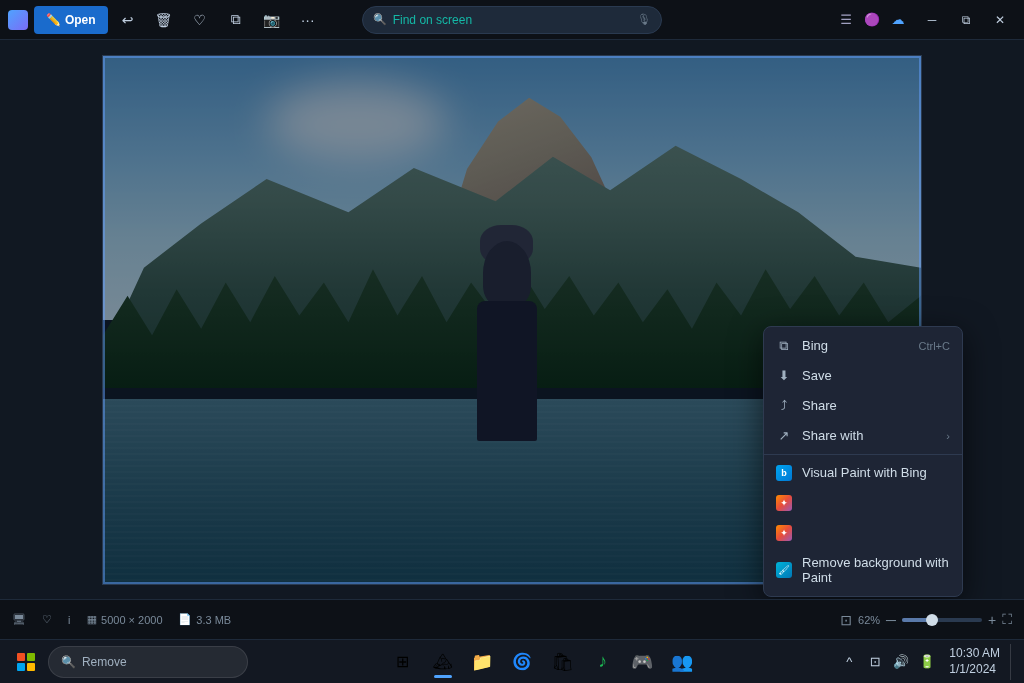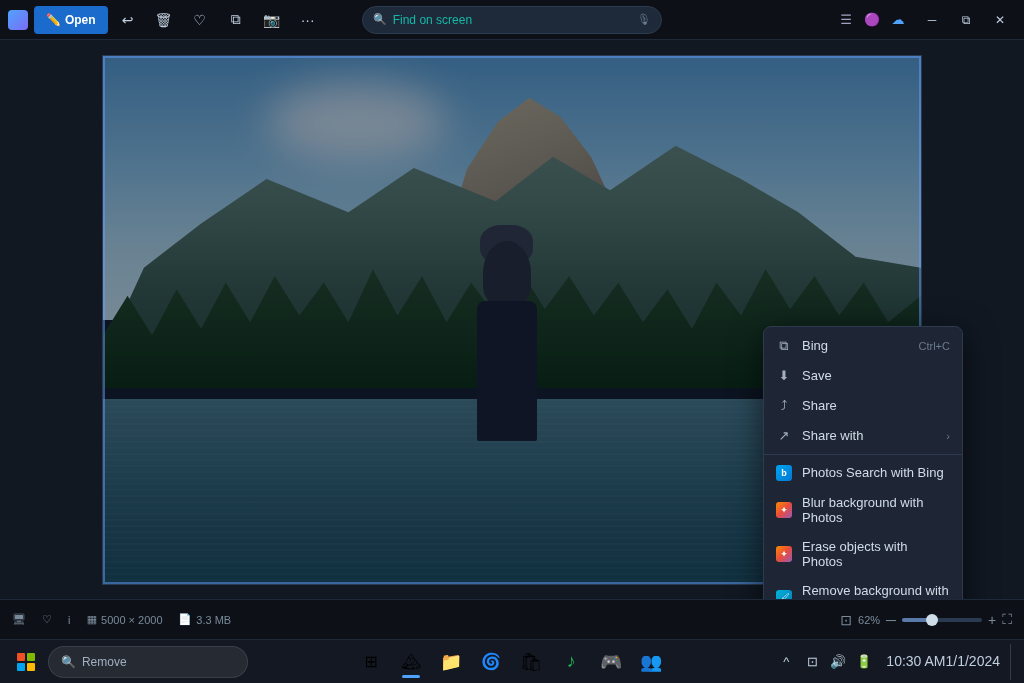--- a/index.html
+++ b/index.html
@@ -532,24 +532,24 @@
       align-items: center;
       justify-content: center;
       color: #c0cfe0;
       font-size: 13px;
       cursor: pointer;
       border-radius: 3px;
     }
 
     .clock-area {
       display: flex;
-      flex-direction: row;
-      align-items: flex-end;
+      flex-direction: column;
+      align-items: flex-start;
       color: #c0cfe0;
-      font-size: 14px;
+      font-size: 12px;
       line-height: 1.3;
       cursor: pointer;
       padding: 0 6px;
     }
 
     .show-desktop {
       width: 6px;
       height: 36px;
       background: transparent;
       border-left: 1px solid rgba(255,255,255,0.15);
@@ -650,35 +650,33 @@
           <span class="ctx-item-label">Share with</span>
           <span class="ctx-arrow">›</span>
         </div>
 
         <div class="ctx-divider"></div>
 
         <div class="ctx-item">
           <div class="ctx-item-icon">
             <div class="ctx-app-icon bing-icon" style="font-size:9px;font-weight:bold;">b</div>
           </div>
-          <span class="ctx-item-label">Photos Search with Bing</span>
+          <span class="ctx-item-label">Visual Paint with Bing</span>
         </div>
 
         <div class="ctx-item">
           <div class="ctx-item-icon">
             <div class="ctx-app-icon photos-icon" style="font-size:9px;">✦</div>
           </div>
-          <span class="ctx-item-label">Blur background with Photos</span>
         </div>
 
         <div class="ctx-item">
           <div class="ctx-item-icon">
             <div class="ctx-app-icon photos-icon" style="font-size:9px;">✦</div>
           </div>
-          <span class="ctx-item-label">Erase objects with Photos</span>
         </div>
 
         <div class="ctx-item">
           <div class="ctx-item-icon">
             <div class="ctx-app-icon paint-icon" style="font-size:9px;">🖌</div>
           </div>
           <span class="ctx-item-label">Remove background with Paint</span>
         </div>
 
       </div>

